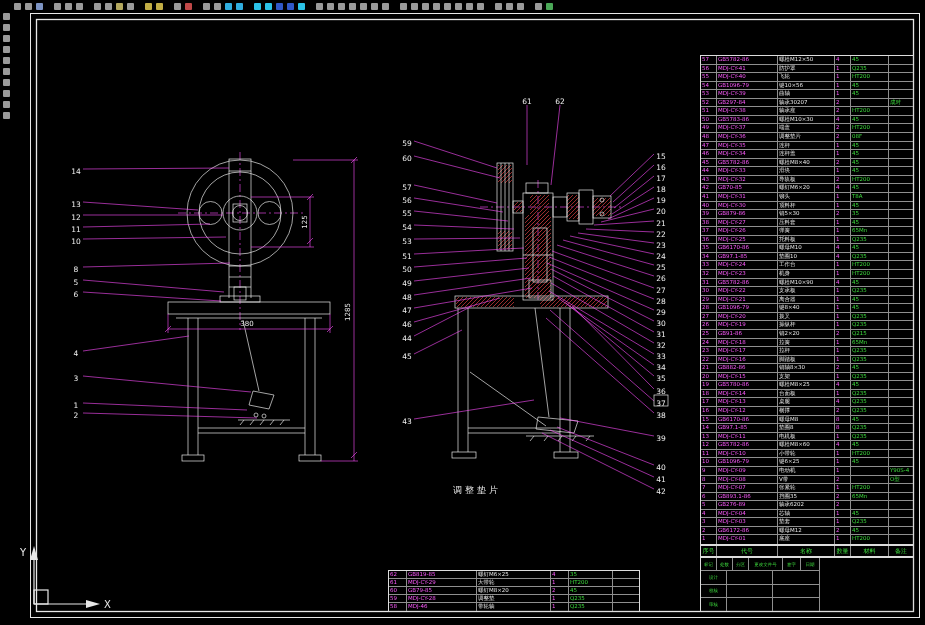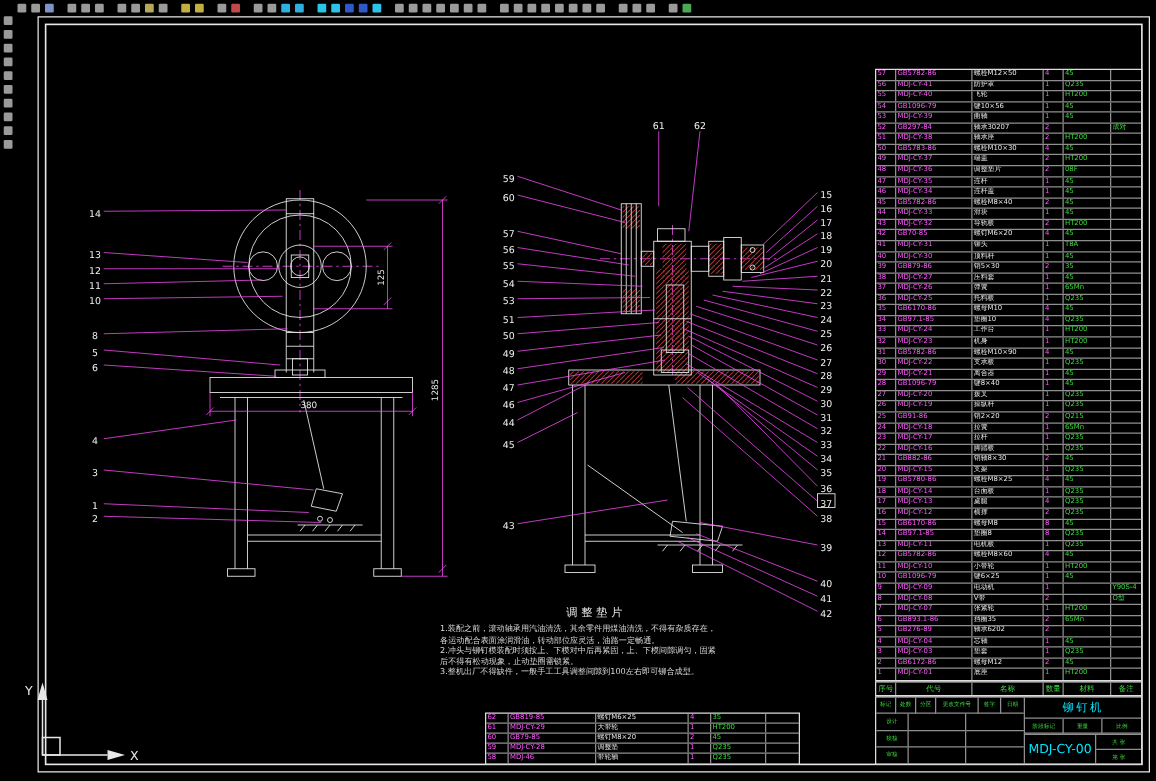--- a/index.html
+++ b/index.html
@@ -889,41 +889,19 @@
         <div class="tbc">校核</div>
         <div class="tbc"></div>
         <div class="tbc"></div>
       </div>
       <div class="tb-row">
         <div class="tbc">审核</div>
         <div class="tbc"></div>
         <div class="tbc"></div>
       </div>
     </div>
-    <div class="tb-right">
-      <div class="tb-title">铆钉机</div>
-      <div class="tb-mid">
-        <div class="tbc">阶段标记</div>
-        <div class="tbc">重量</div>
-        <div class="tbc">比例</div>
-      </div>
-      <div class="tb-no">
-        <div class="tb-no-main">MDJ-CY-00</div>
-        <div class="tb-sheet">
-          <div>共 张</div>
-          <div>第 张</div>
-        </div>
-      </div>
-    </div>
   </div>
 
   <div class="technotes">
     <div class="tn-title">调整垫片</div>
-    <div id="tn-lines">
-        <div class="tn-line">1.装配之前，滚动轴承用汽油清洗，其余零件用煤油清洗，不得有杂质存在，</div>
-        <div class="tn-line">  各运动配合表面涂润滑油，转动部位应灵活，油路一定畅通。</div>
-        <div class="tn-line">2.冲头与铆钉模装配时须按上、下模对中后再紧固，上、下模间隙调匀，固紧</div>
-        <div class="tn-line">  后不得有松动现象，止动垫圈需锁紧。</div>
-        <div class="tn-line">3.整机出厂不得缺件，一般手工工具调整间隙到100左右即可铆合成型。</div>
-      </div>
   </div>
 
 </div>
 
 </body></html>

